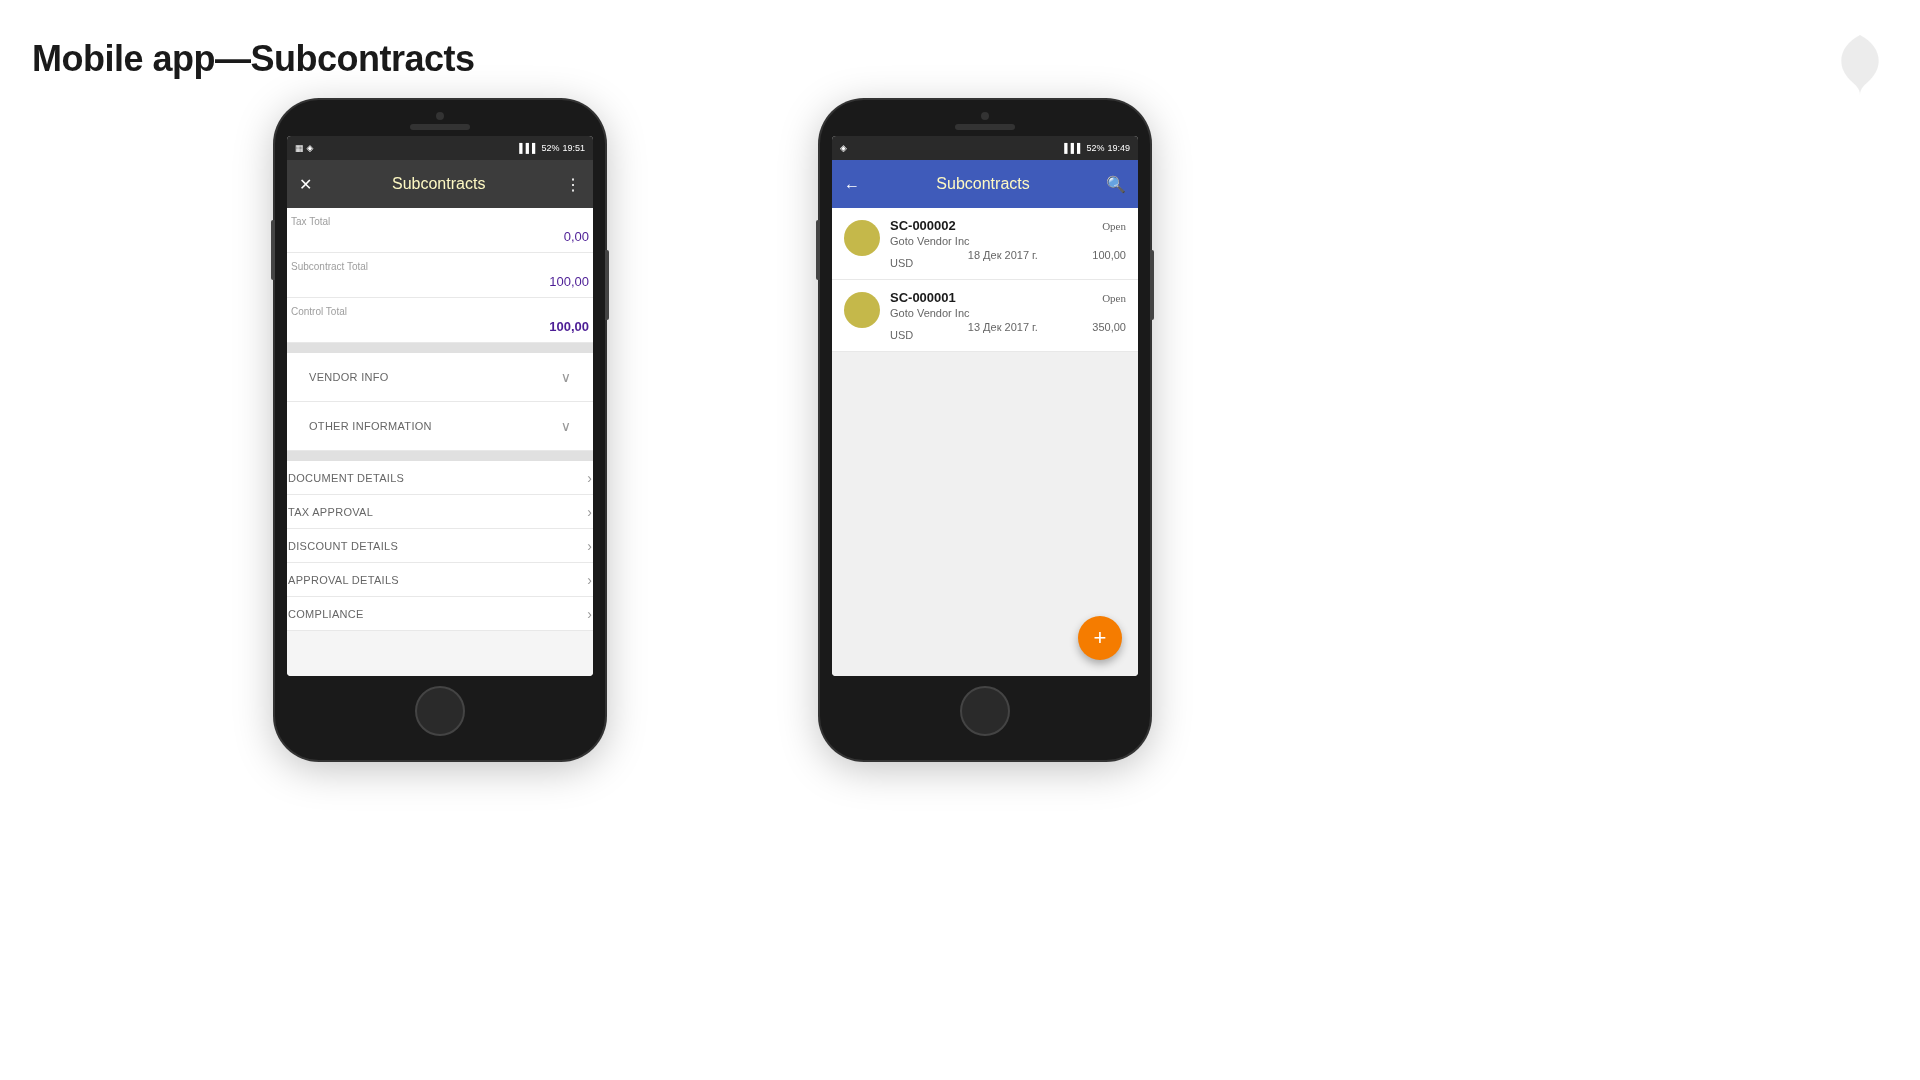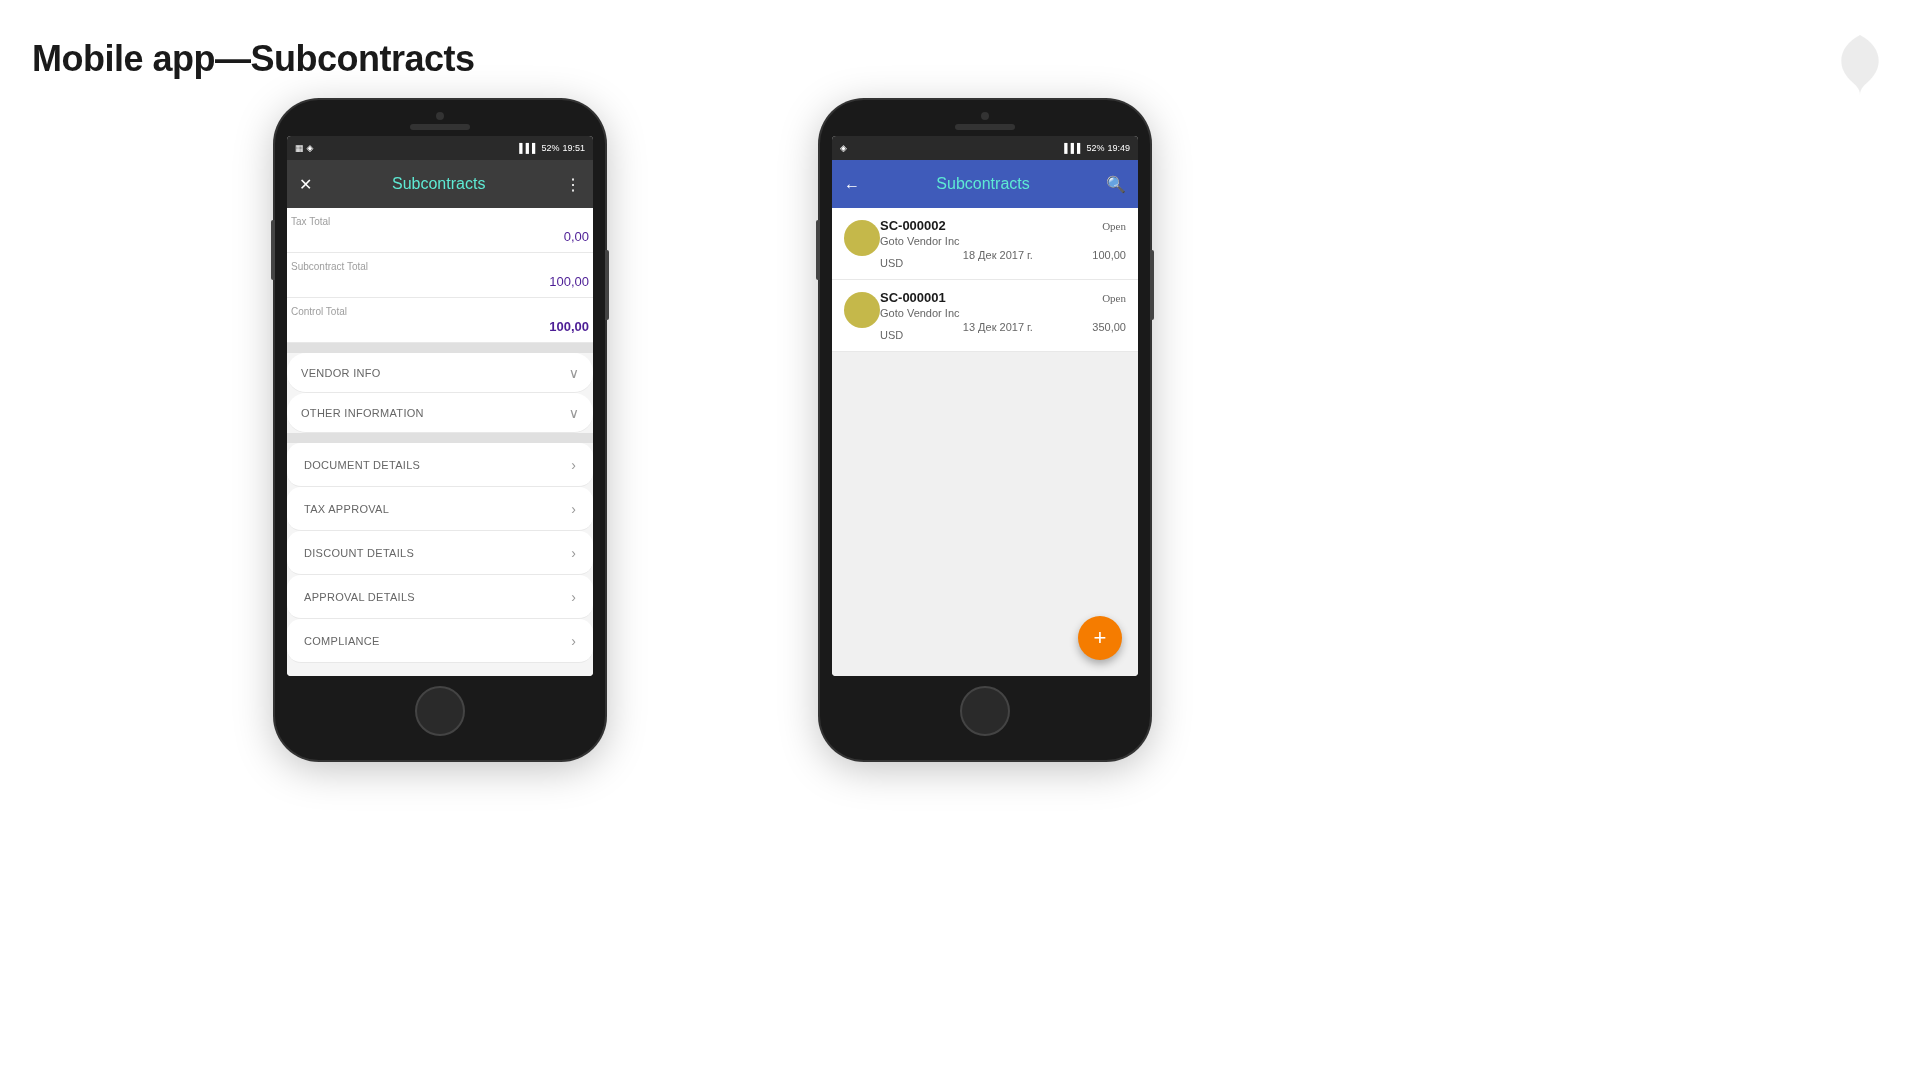--- a/index.html
+++ b/index.html
@@ -143,21 +143,21 @@
       gap: 8px;
     }
 
     .app-bar.blue {
       background: #3f5bba;
     }
 
     .app-bar-title {
       flex: 1;
       text-align: center;
-      color: #5eead4;
+      color: #fef9c3;
       font-size: 16px;
       font-weight: 500;
     }
 
     .app-bar-icon {
       color: #fff;
       font-size: 16px;
       cursor: pointer;
     }
 
@@ -193,53 +193,51 @@
 
     
     .section-separator {
       height: 10px;
       background: #e0e0e0;
     }
 
     
     .accordion-item {
       background: #fff;
-      padding: 0 14px;
-      height: 40px;
+      padding: 0 22px;
+      height: 49px;
       display: flex;
       align-items: center;
       justify-content: space-between;
       border-bottom: 1px solid #e8e8e8;
       cursor: pointer;
-      border-radius: 19px;
     }
 
     .accordion-label {
       font-size: 11px;
       color: #666;
       font-weight: 500;
       letter-spacing: 0.3px;
     }
 
     .accordion-icon {
       font-size: 14px;
       color: #999;
     }
 
     
     .nav-list-item {
       background: #fff;
-      padding: 0 17px;
-      height: 44px;
+      padding: 0 1px;
+      height: 34px;
       display: flex;
       align-items: center;
       justify-content: space-between;
       border-bottom: 1px solid #e8e8e8;
       cursor: pointer;
-      border-radius: 14px;
     }
 
     .nav-list-label {
       font-size: 11px;
       color: #666;
       font-weight: 500;
       letter-spacing: 0.3px;
     }
 
     
@@ -260,20 +258,21 @@
     
     .subcontract-list {
       background: #fff;
     }
 
     .subcontract-item {
       display: flex;
       align-items: flex-start;
       padding: 10px 12px;
       border-bottom: 1px solid #e8e8e8;
+      gap: 10px;
       cursor: pointer;
     }
 
     .sc-avatar {
       width: 36px;
       height: 36px;
       border-radius: 50%;
       background: #c5b84a;
       flex-shrink: 0;
       margin-top: 2px;

